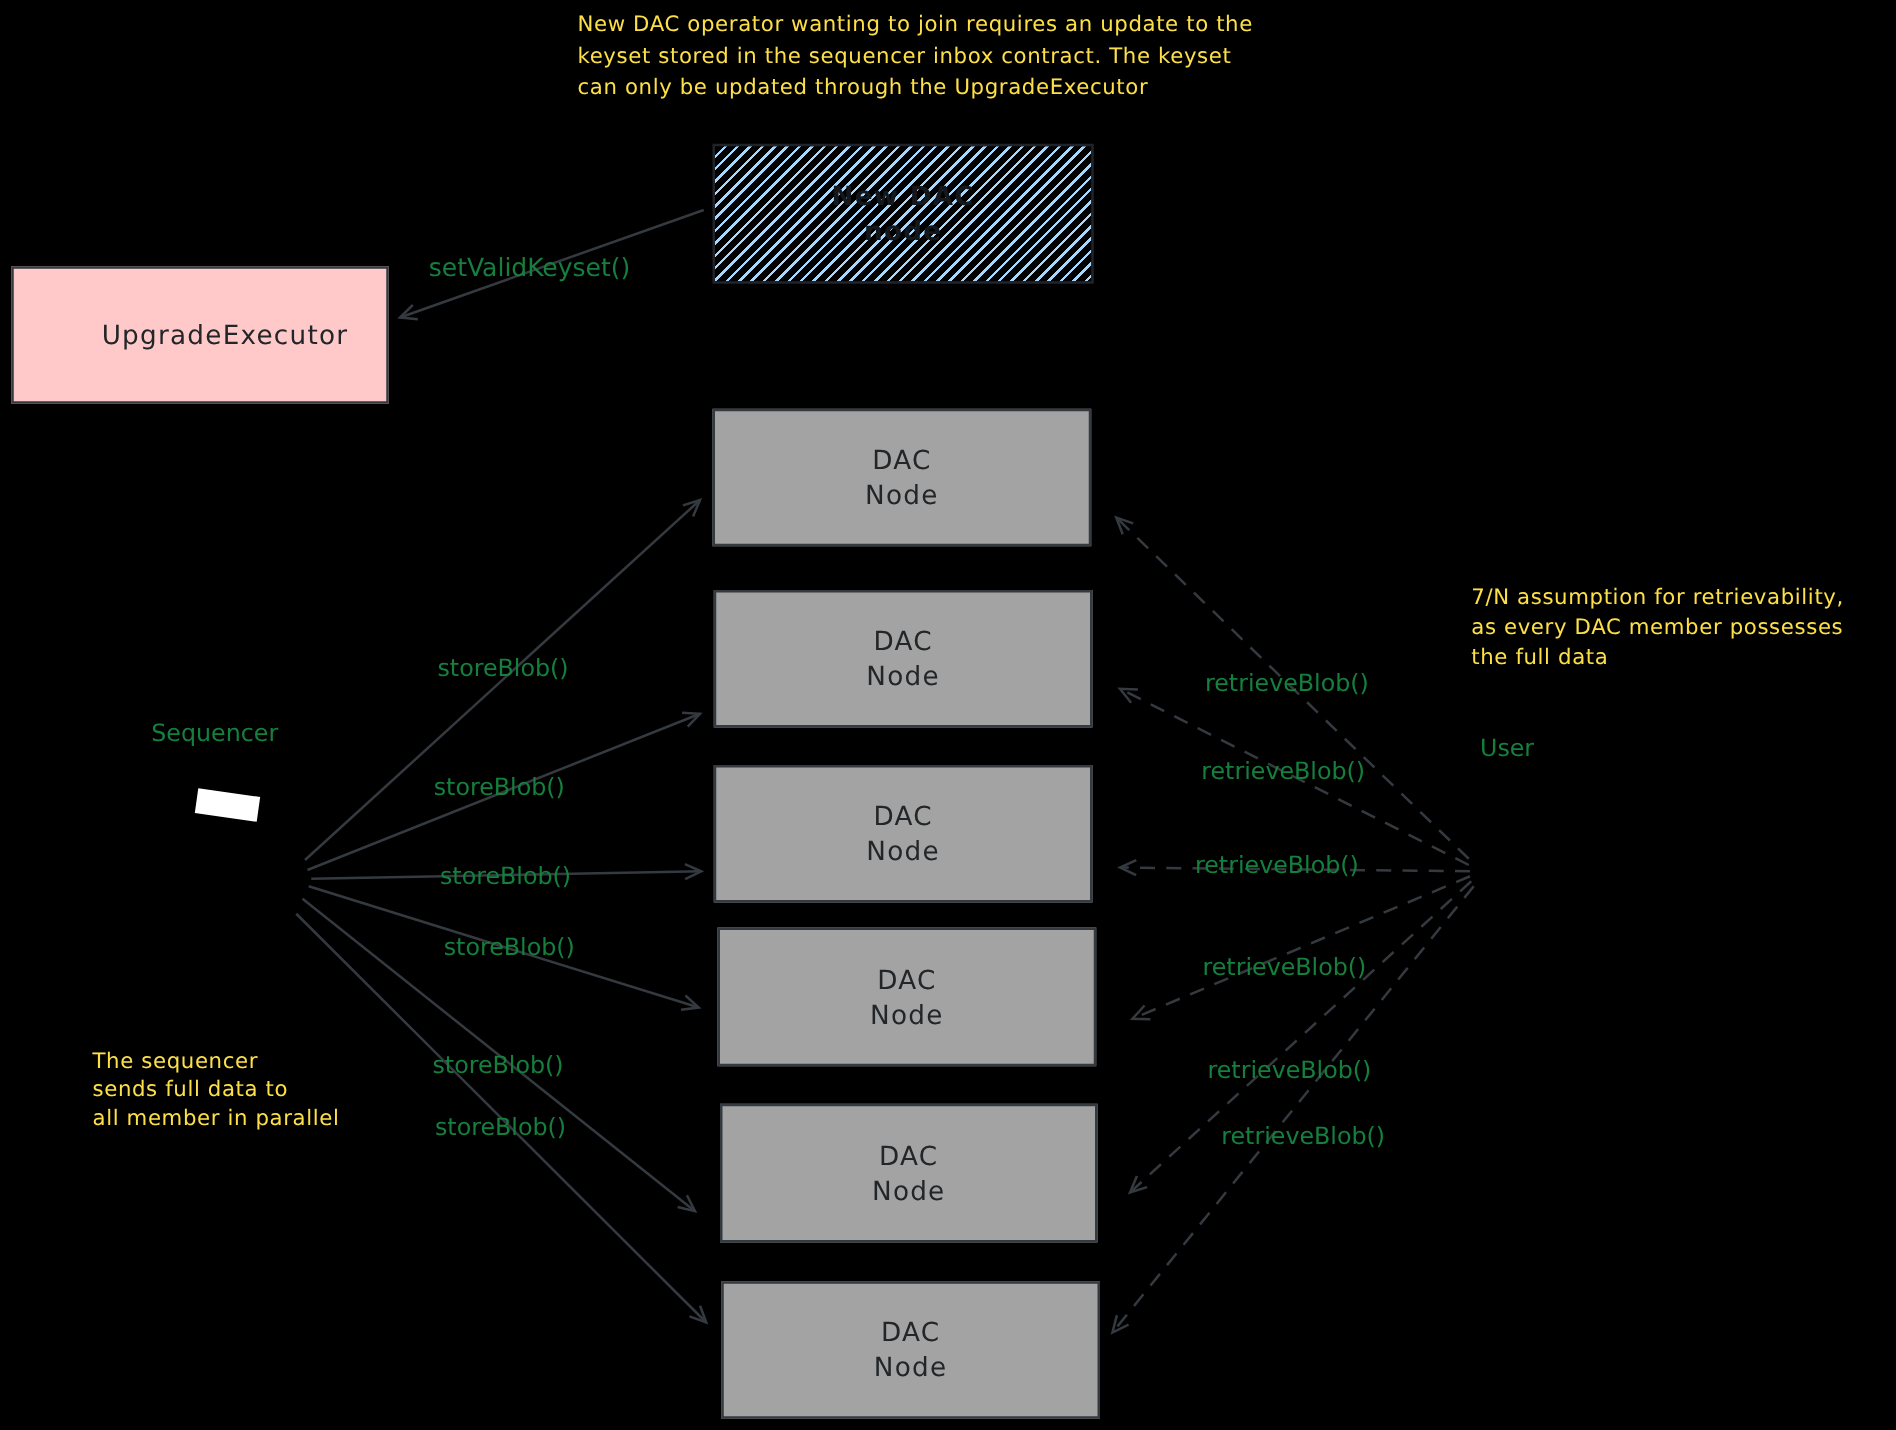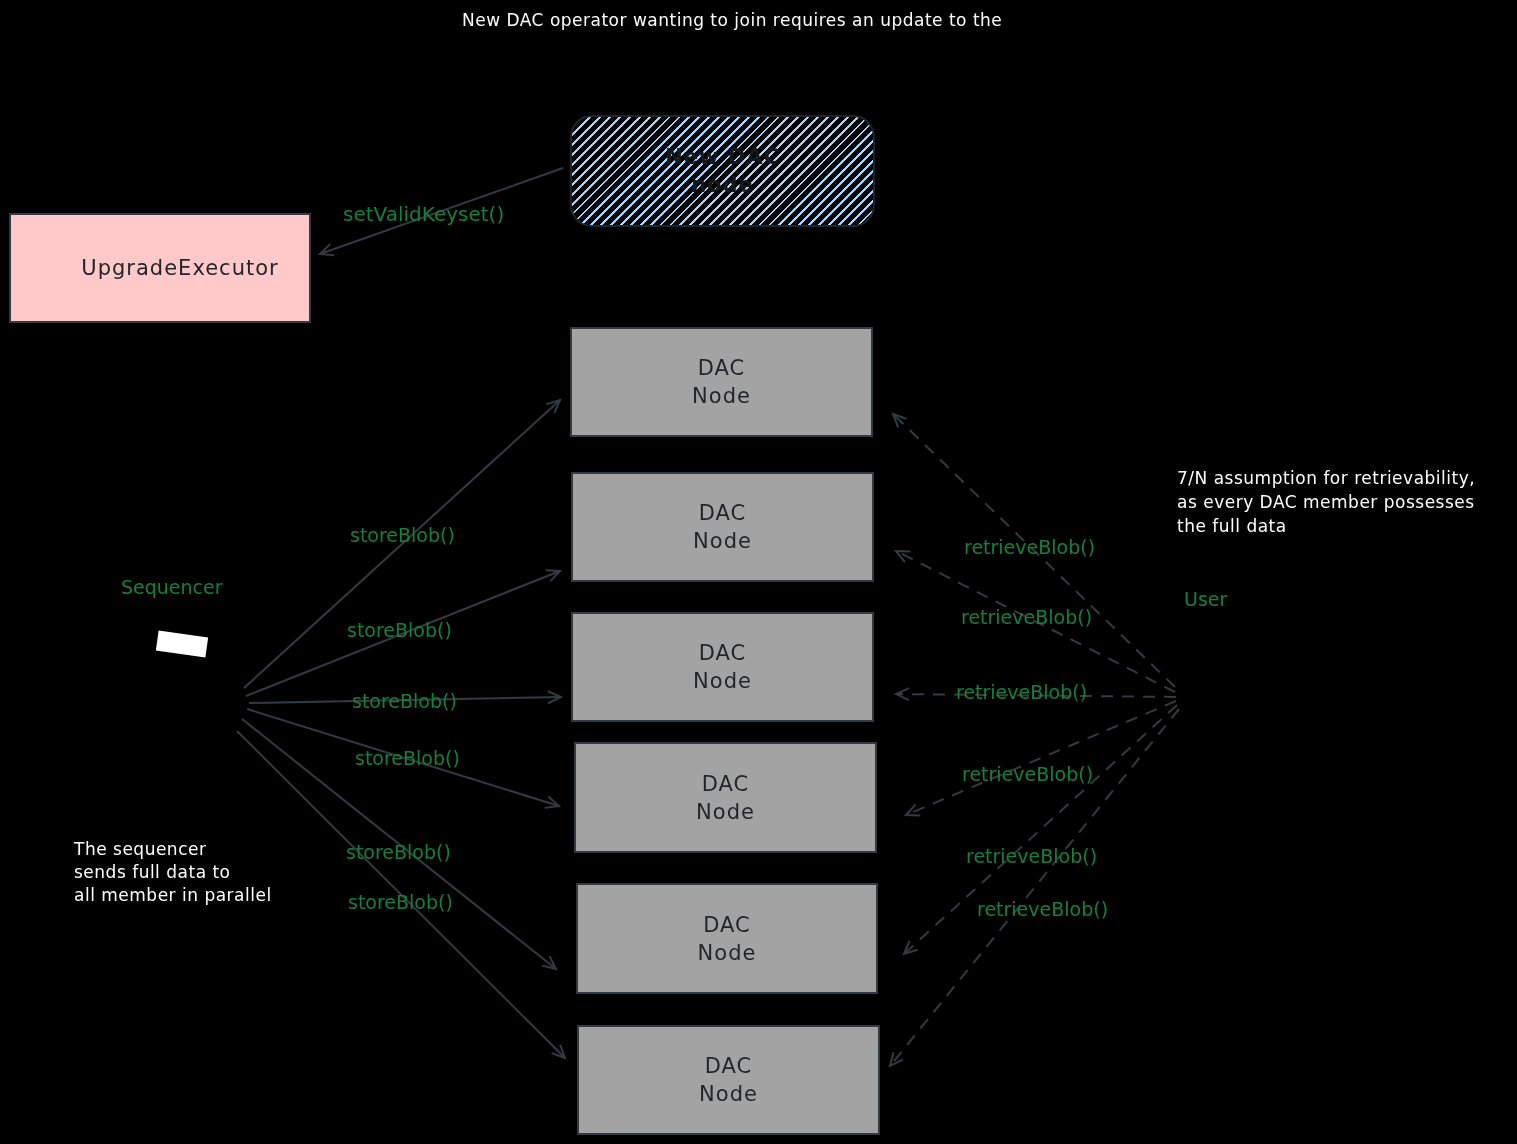--- a/index.html
+++ b/index.html
@@ -13,24 +13,24 @@
   .box{
     position:absolute;display:flex;flex-direction:column;align-items:center;justify-content:center;
     border:2px solid #343a40;box-sizing:border-box;text-align:center;
     font-size:21px;line-height:28px;letter-spacing:1px;color:#232629;
   }
   .box.pink{background:#ffc9c9;}
   .box.blue{background:#a3a3a3;}
   .box.hatch{
     background-color:#000;
     background-image:repeating-linear-gradient(135deg, rgba(0,0,0,0) 0px, rgba(0,0,0,0) 5px, #a5d8ff 5px, #a5d8ff 7px);
-    border-color:#20242a;color:#14171c;font-weight:bold;border-radius:22px;
+    border-color:#20242a;color:#14171c;font-weight:bold;
   }
   .lbl{position:absolute;white-space:nowrap;font-size:19px;color:#15803d;}
-  .ann{position:absolute;font-size:17px;line-height:25px;color:#ffffff;white-space:nowrap;letter-spacing:0.5px;}
+  .ann{position:absolute;font-size:17px;line-height:25px;color:#fde047;white-space:nowrap;letter-spacing:0.5px;}
   .seq-screen{position:absolute;left:157px;top:634px;width:50px;height:20px;background:#fff;transform:rotate(8deg);}
   .user-icon{position:absolute;left:1165px;top:612px;width:90px;height:90px;}
 </style>
 </head>
 <body>
 
 <div class="canvas">
 
   <svg class="arrows" viewBox="0 0 1517 1144">
     <defs>
@@ -51,20 +51,22 @@
     <line class="dashed" x1="1175" y1="687" x2="893" y2="414" marker-end="url(#ah)"></line>
     <line class="dashed" x1="1175" y1="692" x2="896" y2="551" marker-end="url(#ah)"></line>
     <line class="dashed" x1="1176" y1="697" x2="896" y2="694" marker-end="url(#ah)"></line>
     <line class="dashed" x1="1176" y1="701" x2="906" y2="815" marker-end="url(#ah)"></line>
     <line class="dashed" x1="1177" y1="705" x2="904" y2="954" marker-end="url(#ah)"></line>
     <line class="dashed" x1="1179" y1="709" x2="890" y2="1066" marker-end="url(#ah)"></line>
   </svg>
 
   <div class="ann" style="left:462px;top:8px;">
     <div>New DAC operator wanting to join requires an update to the</div>
+    <div>keyset stored in the sequencer inbox contract. The keyset</div>
+    <div>can only be updated through the UpgradeExecutor</div>
   </div>
 
   <div class="box hatch" style="left:570px;top:115px;width:305px;height:112px;">
     <div>New DAC</div>
     <div>node</div>
   </div>
 
   <div class="box pink" style="left:9px;top:213px;width:302px;height:110px;padding-left:40px;">
     <div>UpgradeExecutor</div>
   </div>

